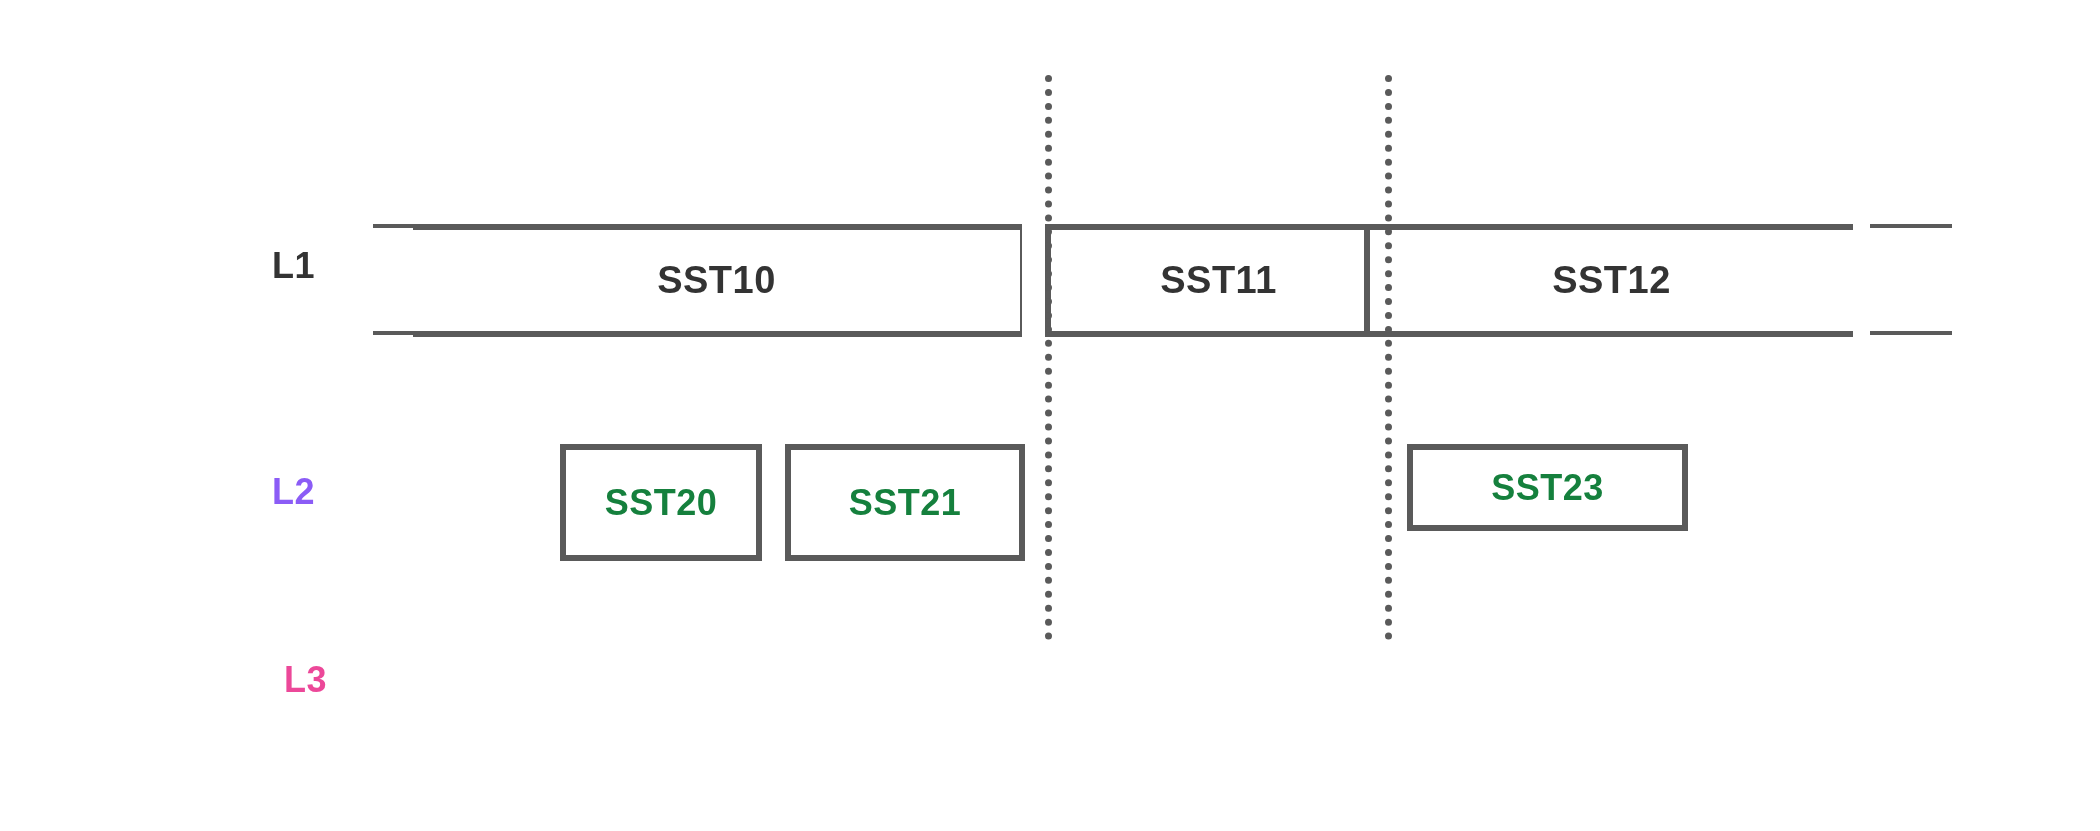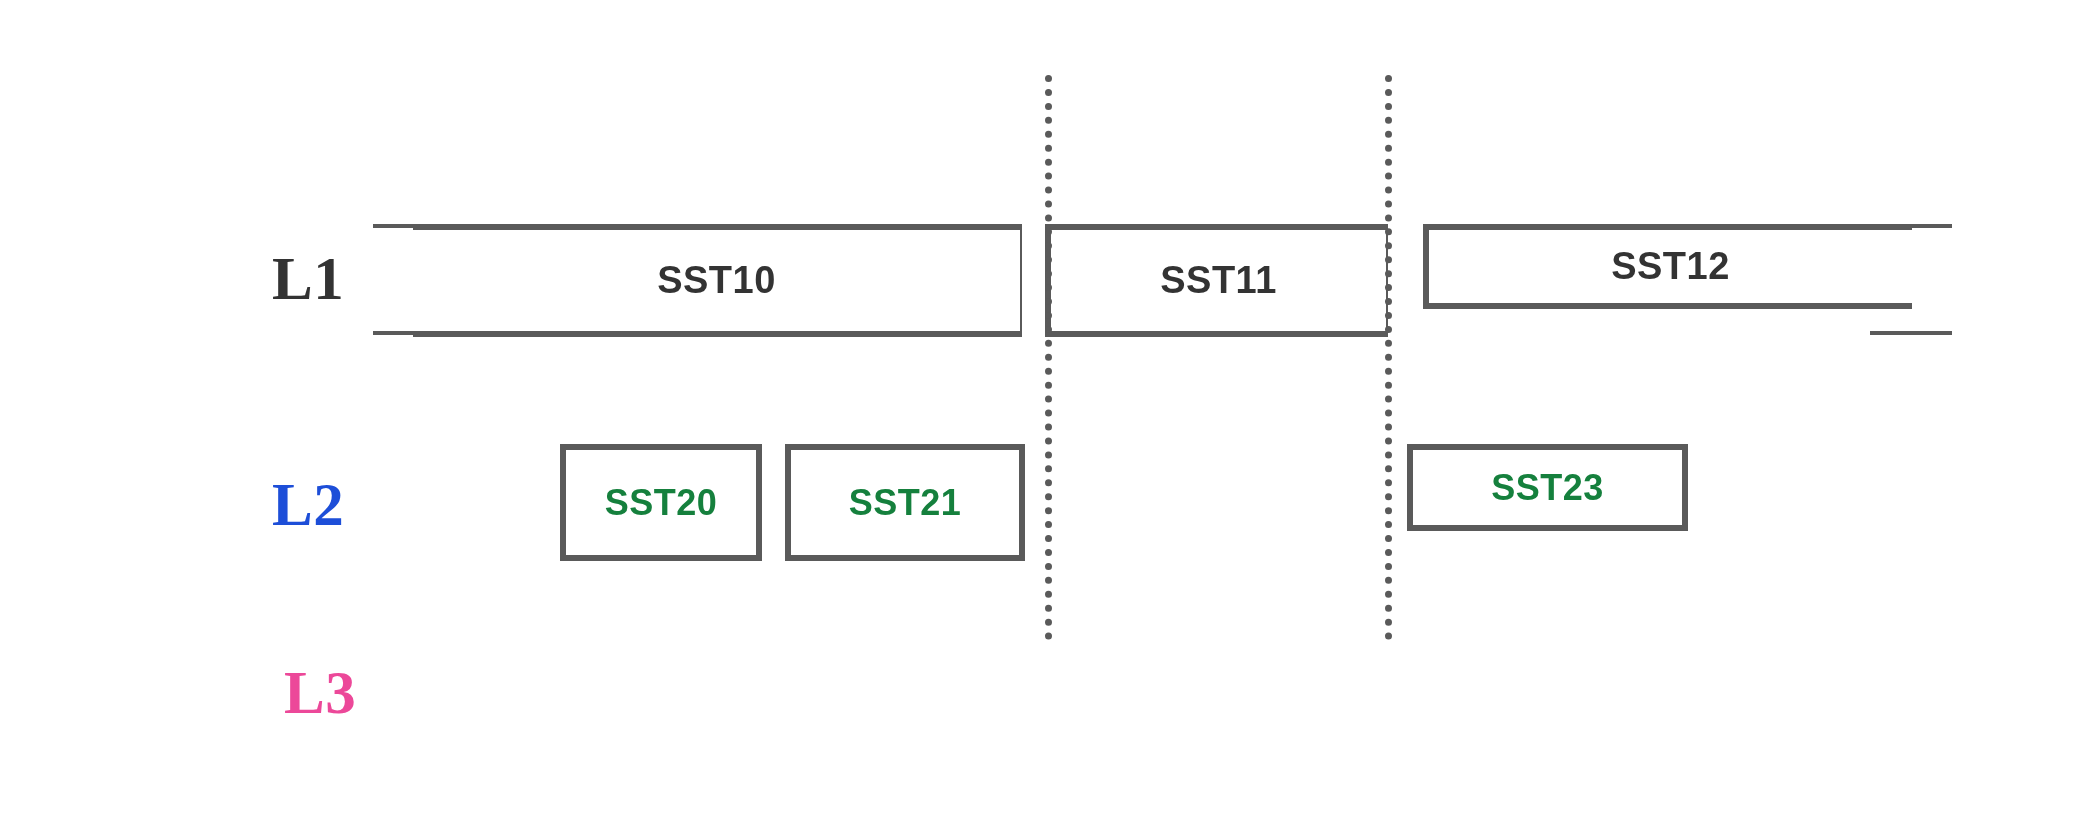--- a/index.html
+++ b/index.html
@@ -15,27 +15,26 @@
     position: relative;
     width: 2100px;
     height: 831px;
     background: #ffffff;
     overflow: hidden;
   }
 
   
   .row-label {
     position: absolute;
-    font-size: 61px;
+    font-size: 36px;
     font-weight: bold;
     color: #333333;
     letter-spacing: 0.5px;
     line-height: 1;
     white-space: nowrap;
-    font-family: Liberation Serif, serif;
   }
 
   
   .band-rule {
     position: absolute;
     background: #5a5a5a;
     height: 5px;
   }
   .band-rule.thin { height: 4px; }
 
@@ -85,35 +84,35 @@
     width: 0;
     border-left: 7px dotted #5a5a5a;
   }
 </style>
 </head>
 <body>
 
 <div id="canvas" style="width: 2100px; height: 831px; background: rgb(255, 255, 255);">
 
   <div class="row-label" id="row-label-0" style="left: 272px; top: 248px; color: rgb(51, 51, 51);">L1</div>
-  <div class="row-label" id="row-label-1" style="left: 272px; top: 474px; color: #1d4ed8;">L2</div>
+  <div class="row-label" id="row-label-1" style="left: 272px; top: 474px; color: #8b5cf6;">L2</div>
   <div class="row-label" id="row-label-2" style="left: 284px; top: 662px; color: #ec4899;">L3</div>
 
   <div class="band-rule thin" id="band-rule-top-left" style="left: 373px; top: 224px; width: 82px; background: rgb(90, 90, 90);"></div>
   <div class="band-rule thin" id="band-rule-bottom-left" style="left: 373px; top: 331px; width: 82px; background: rgb(90, 90, 90);"></div>
   <div class="band-rule thin" id="band-rule-top-right" style="left: 1870px; top: 224px; width: 82px; background: rgb(90, 90, 90);"></div>
   <div class="band-rule thin" id="band-rule-bottom-right" style="left: 1870px; top: 331px; width: 82px; background: rgb(90, 90, 90);"></div>
 
   <div class="l1-box cap-right" id="l1-box-0" style="left: 413px; top: 224px; width: 609px; height: 113px; border-color: rgb(90, 90, 90);">
     <span class="box-text">SST10</span>
   </div>
   <div class="l1-box cap-left cap-right" id="l1-box-1" style="left: 1045px; top: 224px; width: 343px; height: 113px; border-color: rgb(90, 90, 90);">
     <span class="box-text">SST11</span>
   </div>
-  <div class="l1-box cap-left" id="l1-box-2" style="left: 1423px; top: 224px; width: 489px; height: 85px; border-color: rgb(90, 90, 90);">
+  <div class="l1-box cap-left" id="l1-box-2" style="left: 1364px; top: 224px; width: 489px; height: 113px; border-color: rgb(90, 90, 90);">
     <span class="box-text">SST12</span>
   </div>
 
   <div class="l2-box" id="l2-box-0" style="left: 560px; top: 444px; width: 202px; height: 117px; border-color: rgb(90, 90, 90);">
     <span class="box-text">SST20</span>
   </div>
   <div class="l2-box" id="l2-box-1" style="left: 785px; top: 444px; width: 240px; height: 117px; border-color: rgb(90, 90, 90);">
     <span class="box-text">SST21</span>
   </div>
   <div class="l2-box" id="l2-box-2" style="left: 1407px; top: 444px; width: 281px; height: 87px; border-color: rgb(90, 90, 90);">

